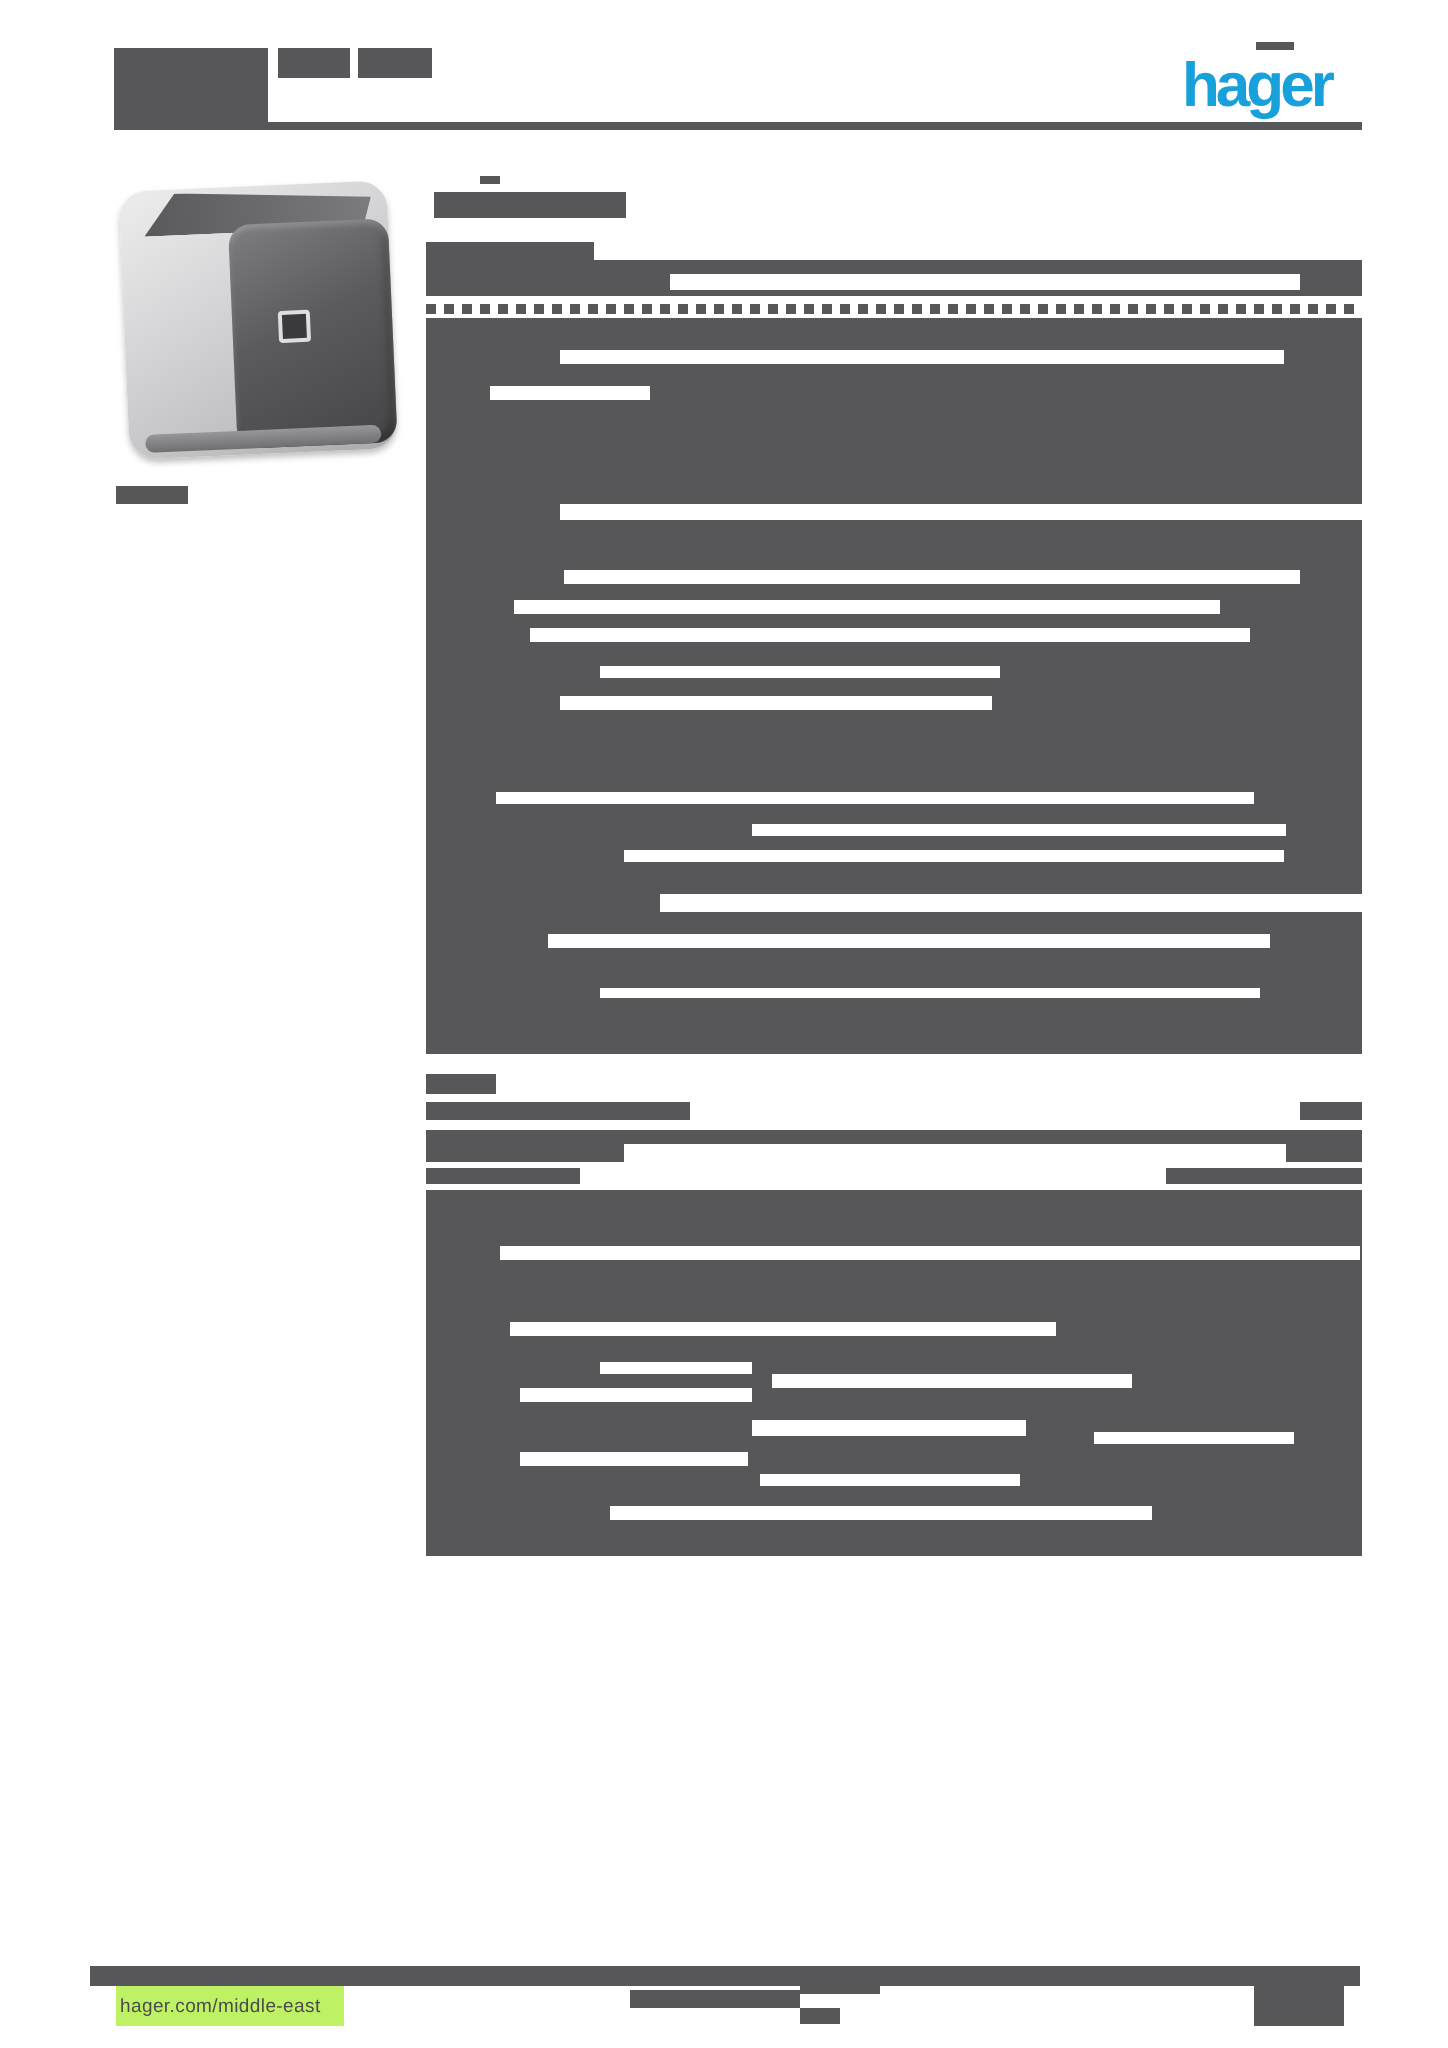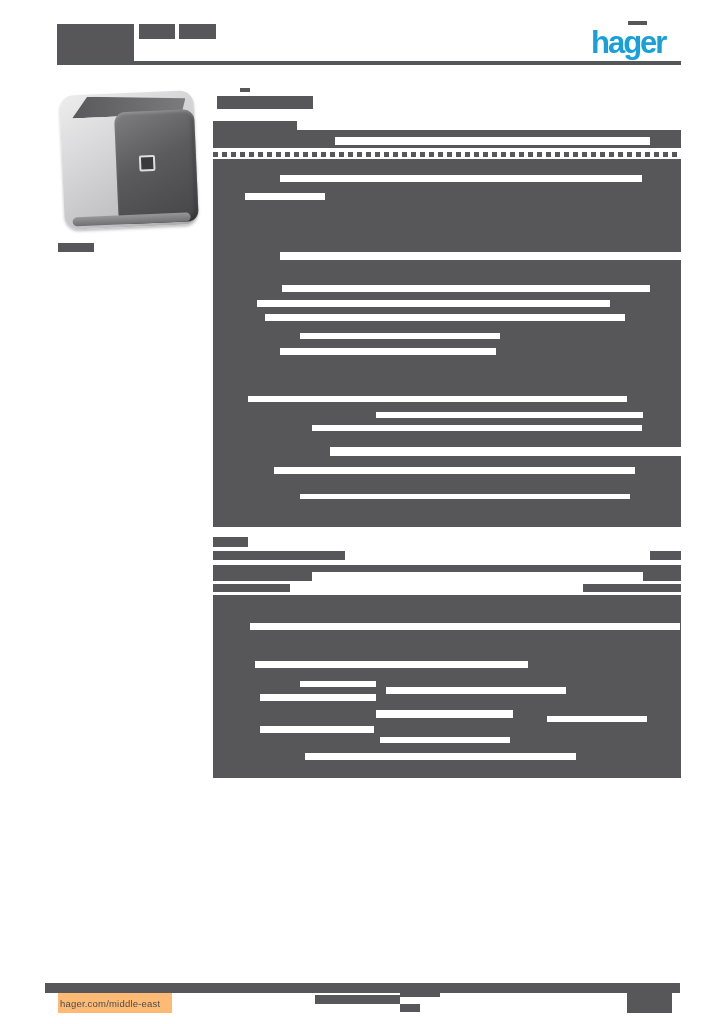--- a/index.html
+++ b/index.html
@@ -49,21 +49,21 @@
     position:absolute;left:79px;top:70px;width:12px;height:12px;
     border:2px solid #dededf;background:#3a3a3c;border-radius:2px;
   }
   .cube-edge{
     position:absolute;left:10px;top:129px;width:118px;height:9px;
     background:linear-gradient(#97979a,#6f6f72);border-radius:5px;
   }
   
   .footer-url-box{
     position:absolute;left:58px;top:993px;width:114px;height:20px;
-    background:#fdba74;display:flex;align-items:center;
+    background:#bef264;display:flex;align-items:center;
   }
   .footer-url{
     font-size:9.5px;color:var(--ftext,#4B4B4E);letter-spacing:0.2px;padding-left:2px;
   }
 </style>
 </head>
 <body>
 
 <div class="page">
 

